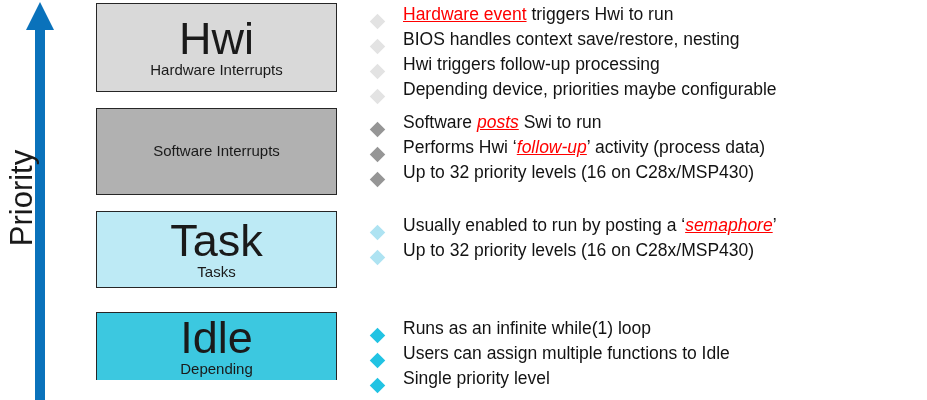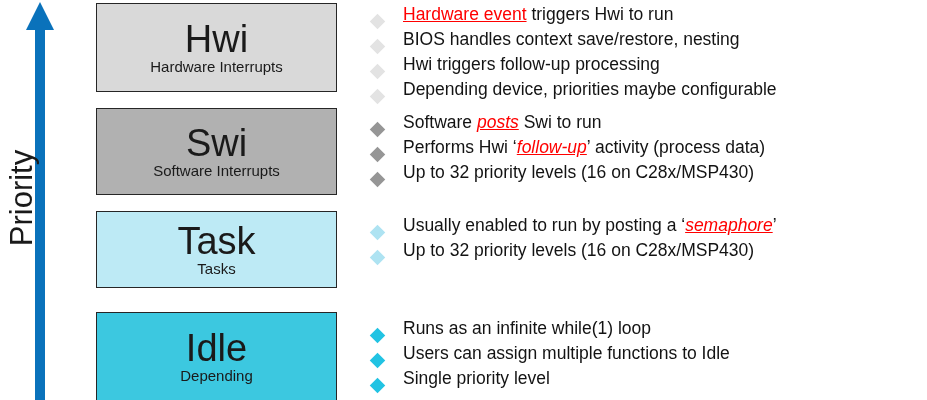--- a/index.html
+++ b/index.html
@@ -51,37 +51,37 @@
     left: 96px;
     width: 241px;
     box-sizing: border-box;
     border: 1.3px solid #262626;
     display: flex;
     flex-direction: column;
     align-items: center;
     justify-content: center;
   }
   .module-name {
-    font-size: 38px;
+    font-size: 45px;
     line-height: 1.0;
     color: #1a1a1a;
     font-weight: 400;
     margin-bottom: 1px;
   }
   .module-desc {
     font-size: 15px;
     line-height: 1.1;
     color: #1a1a1a;
     font-weight: 400;
   }
 
   #box-hwi  { top: 3px;   height: 89px; background: #d9d9d9; }
   #box-swi  { top: 108px; height: 87px; background: #b1b1b1; }
   #box-task { top: 211px; height: 77px; background: #bdeaf5; }
-  #box-idle { top: 312px; height: 88px; background: #3cc8e0; border-bottom: none; }
+  #box-idle { top: 312px; height: 68px; background: #3cc8e0; border-bottom: none; }
 
   
   .bullet-group {
     position: absolute;
     left: 372px;
     width: 552px;
   }
   #group-hwi  { top: 2px;   }
   #group-swi  { top: 110px; }
   #group-task { top: 213px; }
@@ -134,21 +134,20 @@
   </div>
   <div id="priority-label">Priority</div>
 </div>
 
 <div class="module-box" id="box-hwi">
   <div class="module-name">Hwi</div>
   <div class="module-desc">Hardware Interrupts</div>
 </div>
 
 <div class="module-box" id="box-swi">
-  <div class="module-name">Swi</div>
   <div class="module-desc">Software Interrupts</div>
 </div>
 
 <div class="module-box" id="box-task">
   <div class="module-name">Task</div>
   <div class="module-desc">Tasks</div>
 </div>
 
 <div class="module-box" id="box-idle">
   <div class="module-name">Idle</div>

